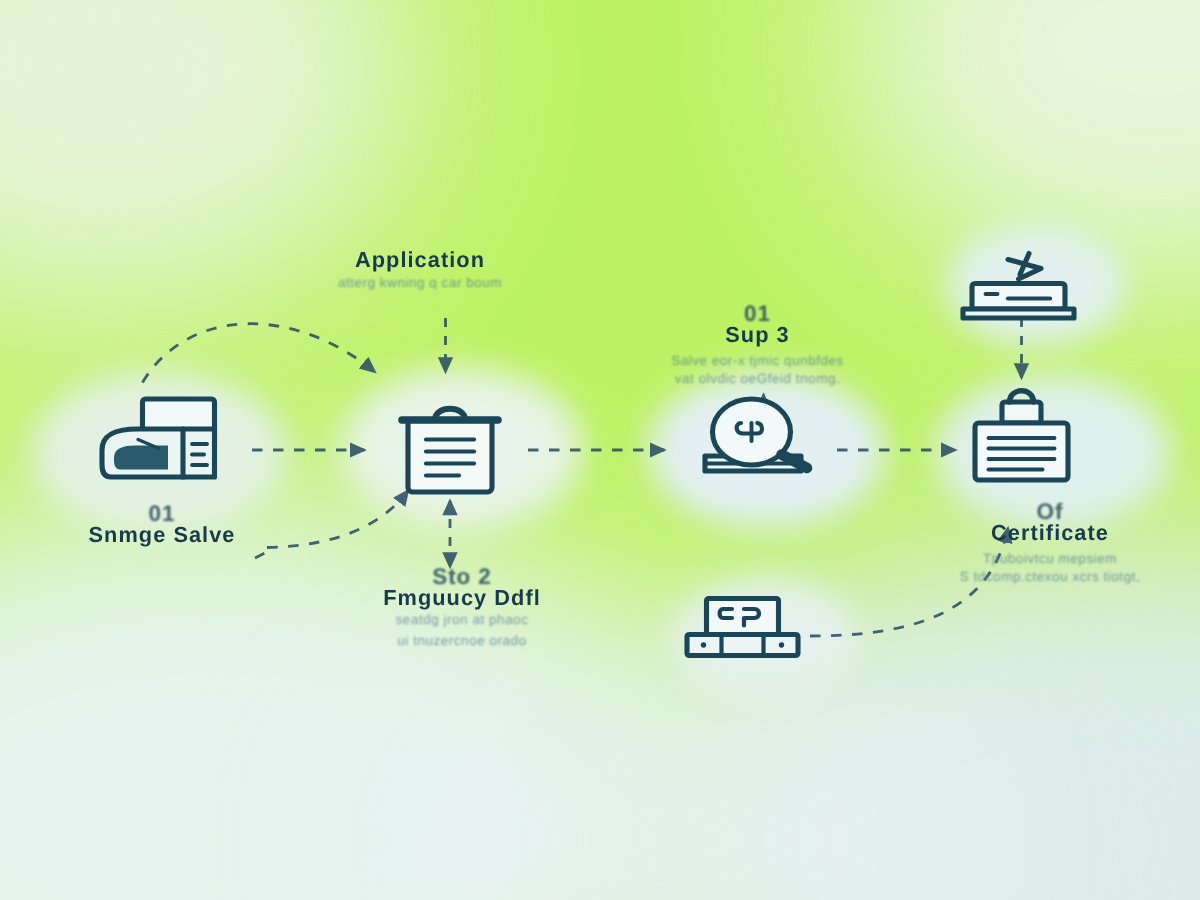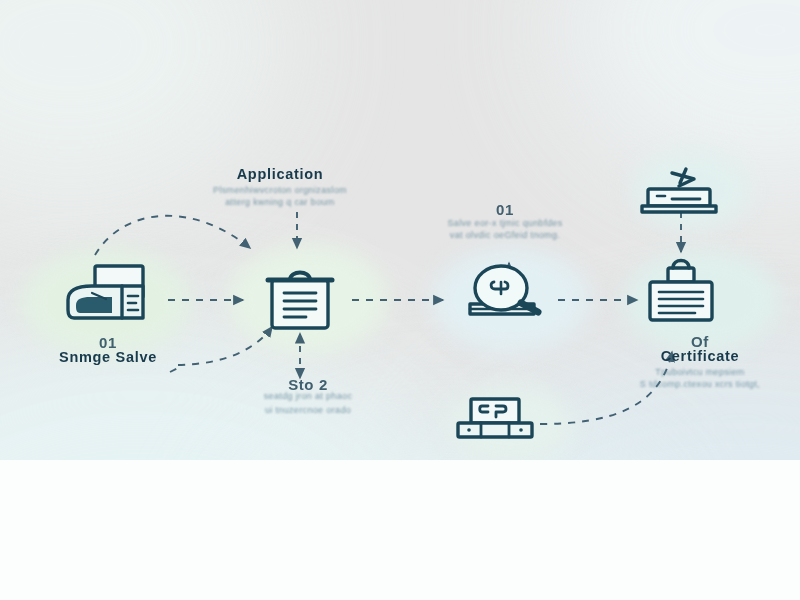--- a/index.html
+++ b/index.html
@@ -11,23 +11,23 @@
     width: 800px;
     height: 600px;
     overflow: hidden;
     font-family: "Liberation Sans", sans-serif;
     background: #fcfdfd;
   }
 
   #canvas {
     position: relative;
     width: 800px;
-    height: 460px;
+    height: 600px;
     overflow: hidden;
-    background: #e5e5e5;
+    background: #bef264;
   }
 
   
   .wash {
     position: absolute;
     pointer-events: none;
     border-radius: 50%;
     filter: blur(60px);
   }
   .wash-bl {
@@ -271,37 +271,38 @@
         <line x1="481" y1="423" x2="481" y2="437" stroke-width="2.8"></line>
         <line x1="509" y1="423" x2="509" y2="437" stroke-width="2.8"></line>
         <circle cx="469" cy="430" r="1.8" fill="#1b4658" stroke="none"></circle>
         <circle cx="521" cy="430" r="1.8" fill="#1b4658" stroke="none"></circle>
       </g>
     </g>
   </svg>
 
   <div class="label" id="label-app">
     <div class="lbl-title">Application</div>
-    <div class="lbl-sub">Plsmenhiwvcroton orgnizaslom</div>
     <div class="lbl-sub" style="margin-top:0;">atterg kwning q car boum</div>
   </div>
 
   <div class="label" id="label-s1">
     <div class="lbl-num">01</div>
     <div class="lbl-title">Snmge  Salve</div>
   </div>
 
   <div class="label" id="label-s2">
     <div class="lbl-num">Sto 2</div>
+    <div class="lbl-title">Fmguucy Ddfl</div>
     <div class="lbl-sub" style="margin-top:0;">seatdg jron at phaoc</div>
     <div class="lbl-sub">ui tnuzercnoe orado</div>
   </div>
 
   <div class="label" id="label-s3">
     <div class="lbl-num">01</div>
+    <div class="lbl-title">Sup 3</div>
     <div class="lbl-sub">Salve eor-x tjmic qunbfdes</div>
     <div class="lbl-sub" style="margin-top:0;">vat olvdic oeGfeid tnomg.</div>
   </div>
 
   <div class="label" id="label-s4">
     <div class="lbl-num">Of</div>
     <div class="lbl-title">Certificate</div>
     <div class="lbl-sub">Tpuboivtcu mepsiem</div>
     <div class="lbl-sub" style="margin-top:0;">S tdcomp.ctexou  xcrs tiotgt,</div>
   </div>

